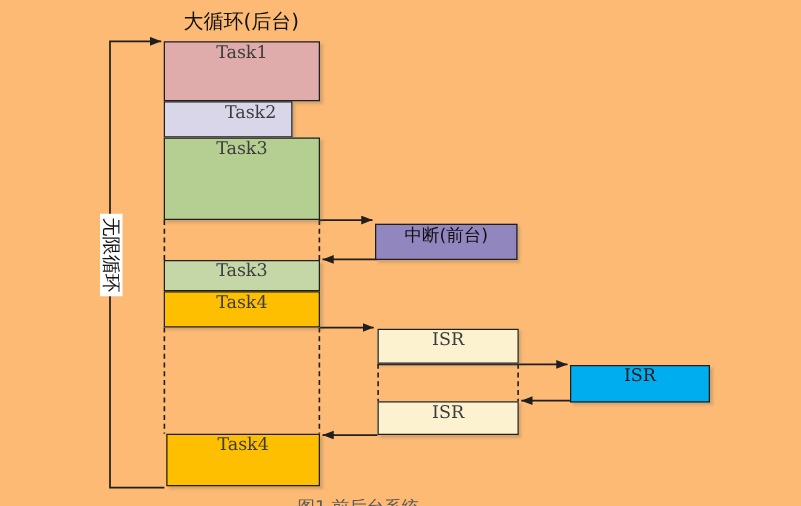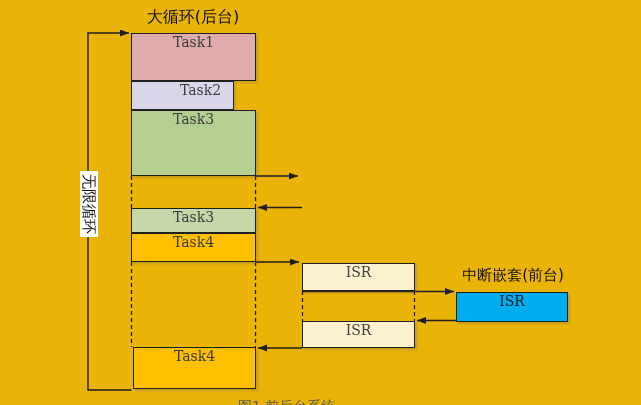--- a/index.html
+++ b/index.html
@@ -1,19 +1,19 @@
 <!DOCTYPE html>
 <html><head>
 <meta charset="utf-8">
 <style>
   html,body{margin:0;padding:0;background:#ffffff;}
   #stage{
     position:relative;
     width:641px;height:405px;
-    background:#eab308;
+    background:#fdba74;
     font-family:"DejaVu Serif","Liberation Serif",serif;
     overflow:hidden;
   }
   .box{
     position:absolute;
     box-sizing:border-box;
     border:1.5px solid #1f1f1f;
     display:flex;align-items:flex-start;justify-content:center;
     font-size:14px;color:#3d3d3d;
     box-shadow:2px 2px 2px rgba(90,90,90,0.25);
@@ -78,41 +78,43 @@
     <line x1="256" y1="262" x2="299" y2="262" stroke="#1f1f1f" stroke-width="1.4" marker-end="url(#arr)"></line>
     <line x1="302" y1="291.5" x2="454" y2="291.5" stroke="#1f1f1f" stroke-width="1.4" marker-end="url(#arr)"></line>
     <line x1="456" y1="320.5" x2="417" y2="320.5" stroke="#1f1f1f" stroke-width="1.4" marker-end="url(#arr)"></line>
     <line x1="302" y1="348" x2="258" y2="348" stroke="#1f1f1f" stroke-width="1.4" marker-end="url(#arr)"></line>
   </svg>
 
   <div class="title chinese">大循环(后台)</div>
 
   <div class="loopLabel chinese">无限循环</div>
 
-  <div class="nestedTitle chinese">中断嵌套(前台)</div>
 
   <div class="box task1">
     <span>Task1</span>
   </div>
   <div class="box task2">
     <span>Task2</span>
   </div>
   <div class="box task3a">
     <span>Task3</span>
   </div>
   <div class="box task3b">
     <span>Task3</span>
   </div>
   <div class="box task4a">
     <span>Task4</span>
   </div>
   <div class="box task4b">
     <span>Task4</span>
   </div>
 
+  <div class="box interrupt chinese">
+    <span>中断(前台)</span>
+  </div>
   <div class="box isr1">
     <span>ISR</span>
   </div>
   <div class="box isrNested">
     <span>ISR</span>
   </div>
   <div class="box isr2">
     <span>ISR</span>
   </div>
 

